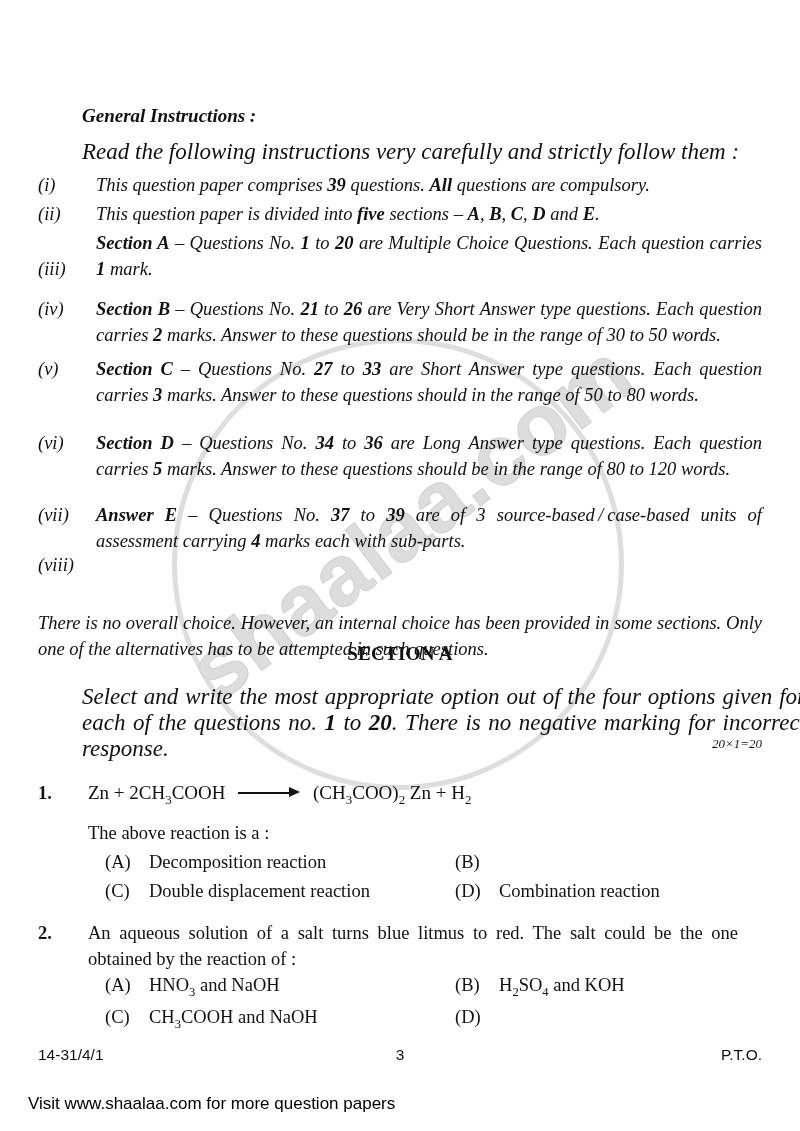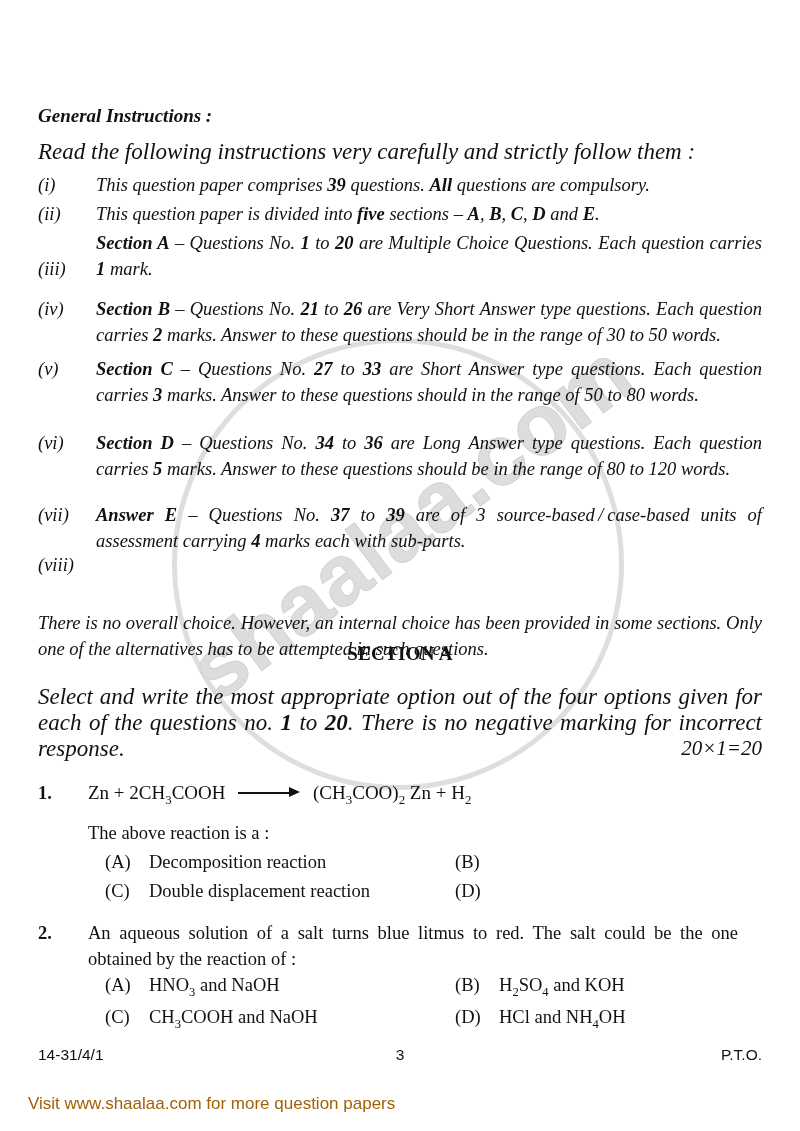--- a/index.html
+++ b/index.html
@@ -55,20 +55,21 @@
 
   
   .content {
     position: relative;
     z-index: 2;
     padding: 0;
   }
 
   .blk {
     position: absolute;
+    margin-left: 44px;
   }
 
   .heading {
     font-style: italic;
     font-weight: bold;
     font-size: 19px;
   }
   .lead {
     font-style: italic;
     font-size: 23px;
@@ -100,21 +101,21 @@
     text-align: center;
     font-weight: bold;
     font-size: 19px;
     letter-spacing: 0.3px;
   }
 
   .marks {
     position: absolute;
     right: 38px;
     font-style: italic;
-    font-size: 21px;
+    font-size: 13px;
   }
 
   
   .q-row {
     position: absolute;
     left: 38px;
     width: 724px;
     display: flex;
     align-items: flex-start;
     font-size: 18.5px;
@@ -193,21 +194,21 @@
   }
   .footer-left { position: absolute; left: 38px; }
   .footer-center { position: absolute; left: 0; width: 800px; text-align: center; }
   .footer-right { position: absolute; right: 38px; }
 
   .bottom-note {
     position: absolute;
     left: 28px;
     font-family: "Liberation Sans", "DejaVu Sans", sans-serif;
     font-size: 17px;
-    color: #a16207;
+    color: #000000;
   }
 </style>
 </head>
 <body>
 
 <div class="page">
 
   <div class="watermark-layer">
     <div class="wm-ring"></div>
     <div class="wm-text">shaalaa.com</div>
@@ -285,20 +286,21 @@
       </span>
     </div>
 
     <div class="opt-row" style="top:878px;">
       <span class="opt-col a">
         <span class="opt-lab">(C)</span>
         <span class="opt-txt">Double displacement reaction</span>
       </span>
       <span class="opt-col b">
         <span class="opt-lab">(D)</span>
+        <span class="opt-txt">Combination reaction</span>
       </span>
     </div>
 
     <div class="q-row" style="top:920px; width:700px;">
       <span class="q-num">2.</span>
       <span class="q-text">An aqueous solution of a salt turns blue litmus to red. The salt could be the one obtained by the reaction of :</span>
     </div>
 
     <div class="opt-row" style="top:972px;">
       <span class="opt-col a">
@@ -311,21 +313,20 @@
       </span>
     </div>
 
     <div class="opt-row" style="top:1004px;">
       <span class="opt-col a">
         <span class="opt-lab">(C)</span>
         <span class="opt-txt">CH<sub>3</sub>COOH and NaOH</span>
       </span>
       <span class="opt-col b">
         <span class="opt-lab">(D)</span>
-        <span class="opt-txt">HCl and NH<sub>4</sub>OH</span>
       </span>
     </div>
 
     <div class="footer" style="top:1046px;">
       <span class="footer-left">14-31/4/1</span>
       <span class="footer-center">3</span>
       <span class="footer-right">P.T.O.</span>
     </div>
 
     <div class="bottom-note" style="top:1094px;">Visit www.shaalaa.com for more question papers</div>

